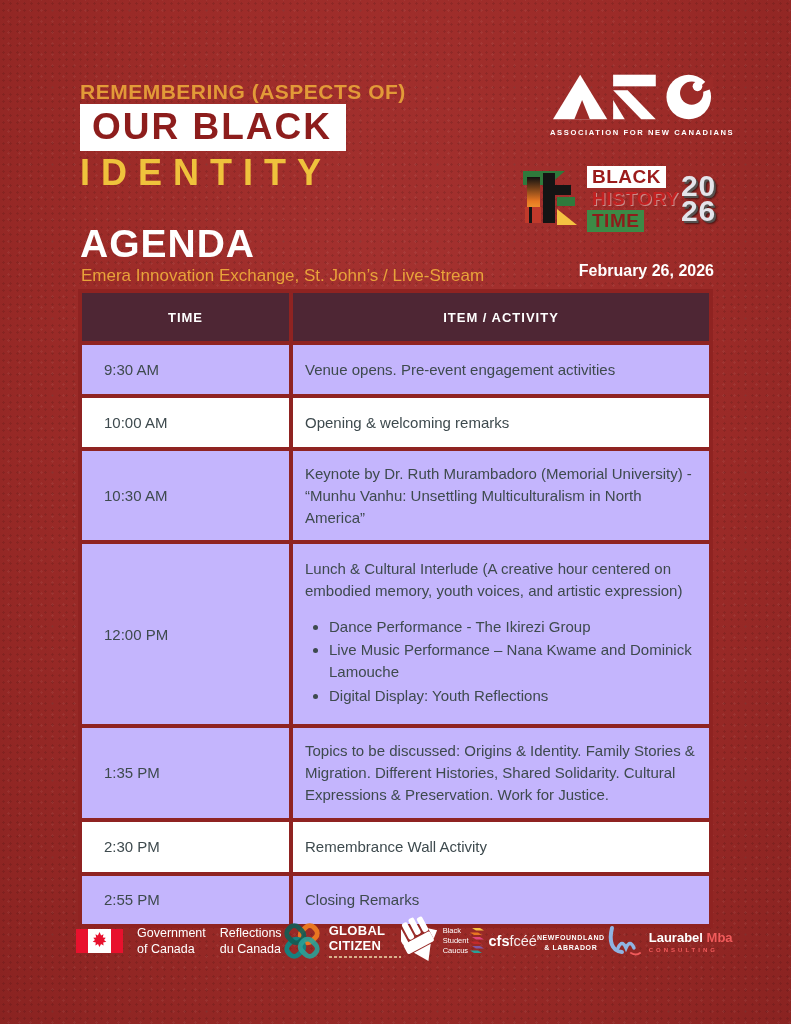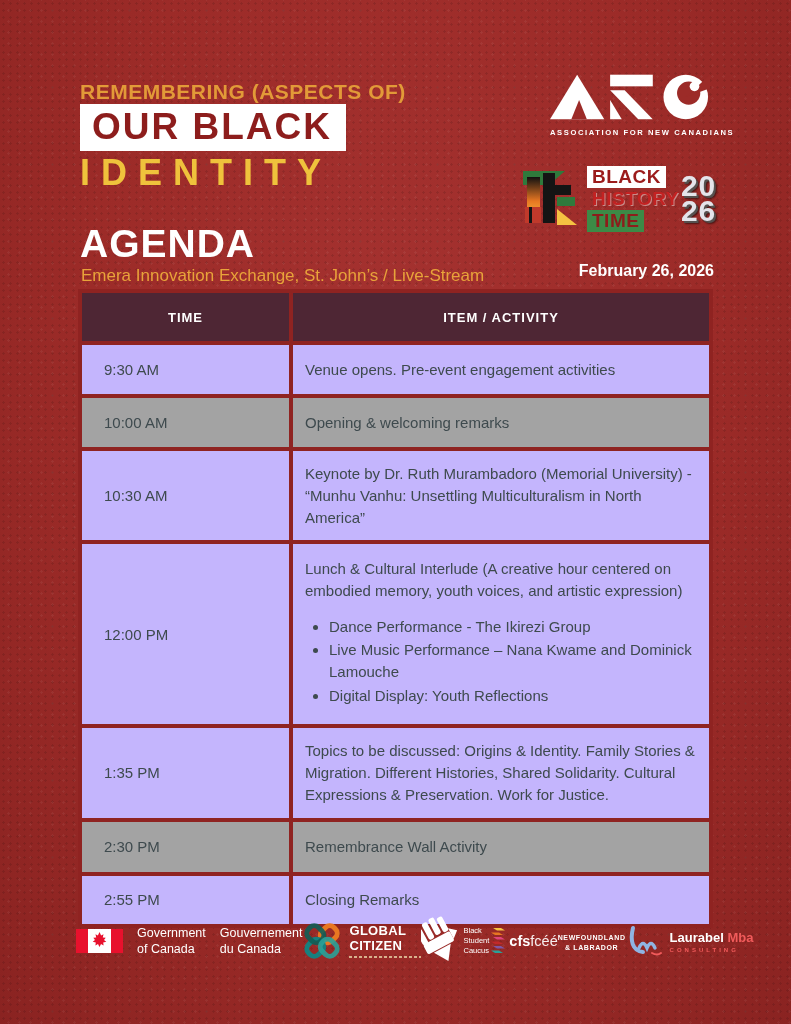--- a/index.html
+++ b/index.html
@@ -24,21 +24,21 @@
   
   .kicker { left:80px; top:80px; color:#e29a38; font-size:21px; font-weight:700; letter-spacing:.5px; }
   .title-box {
     left:80px; top:104px; background:#ffffff; color:#8d1d1c;
     font-size:37px; font-weight:800; letter-spacing:2px; line-height:1;
     padding:4px 14px 6px 12px;
   }
   .identity { left:80px; top:152px; color:#efc23c; font-size:36px; font-weight:800; letter-spacing:11px; }
 
   
-  .anc { top:74px; right:76px; width:165px; text-align:left; }
+  .anc { top:74px; right:76px; width:165px; text-align:center; }
   .anc-label { color:#ffffff; font-size:7.6px; font-weight:700; letter-spacing:1.6px; margin-top:4px; white-space:nowrap; }
 
   
   .bhm { left:521px; top:166px; display:flex; align-items:center; }
   .bhm-words { display:flex; flex-direction:column; margin-left:4px; }
   .bhm-black { background:#ffffff; color:#9b1b1b; font-weight:800; font-size:19px; letter-spacing:.5px; padding:0 5px; line-height:1.15; align-self:flex-start; }
   .bhm-history { color:#c32222; font-weight:800; font-size:19px; letter-spacing:.5px; line-height:1.15; padding-left:5px; text-shadow:1px 1px 0 rgba(255,255,255,.45); }
   .bhm-month { background:#3c8a46; color:#8d1d1b; font-weight:800; font-size:19px; letter-spacing:.5px; padding:0 5px; line-height:1.15; align-self:flex-start; }
   .bhm-year { margin-left:2px; font-weight:800; font-size:30px; line-height:.82; color:#e4e4ea;
     text-shadow:2px 2px 0 #55514f, 3px 3px 2px rgba(0,0,0,.55); letter-spacing:1px; }
@@ -50,21 +50,21 @@
 
   
   .agenda-table {
     left:78px; top:289px; width:635px;
     background:#8f2321; padding:4px; display:grid; row-gap:4px;
   }
   .t-row { display:grid; grid-template-columns:207px 1fr; column-gap:4px; }
   .t-head .cell { background:#4e2634; color:#ffffff; font-size:13px; font-weight:700; letter-spacing:1px;
     display:flex; align-items:center; justify-content:center; min-height:48px; }
   .cell { background:#c4b5fd; color:#3e4a4e; font-size:15px; }
-  .t-row.alt .cell { background:#a3a3a3; }
+  .t-row.alt .cell { background:#ffffff; }
   .time-cell { display:flex; align-items:center; padding-left:22px; }
   .act-cell { display:flex; flex-direction:column; justify-content:center; padding:12px 12px; line-height:1.45; }
   .r1 .cell { min-height:49px; } .r2 .cell { min-height:49px; } .r3 .cell { min-height:84px; }
   .r4 .cell { min-height:180px; } .r5 .cell { min-height:82px; } .r6 .cell { min-height:50px; } .r7 .cell { min-height:48px; }
   .act-cell ul { margin:14px 0 2px 6px; padding-left:18px; }
   .act-cell li { margin-bottom:2px; }
 
   
   .footer { left:76px; right:60px; top:916px; display:flex; align-items:center; justify-content:space-between; }
   .f-group { display:flex; align-items:center; }
@@ -210,21 +210,21 @@
         <rect x="0" y="0" width="12" height="24" fill="#e8112d"></rect>
         <rect x="35" y="0" width="12" height="24" fill="#e8112d"></rect>
         <rect x="12" y="0" width="23" height="24" fill="#ffffff"></rect>
         <path fill="#e8112d" d="M23.5,3 l1.6,3.4 2.4-1.1 -0.7,3.1 2.9,0.3 -1.7,2.3 2.3,1.7 -3.1,0.8 0.4,2.9 -2.6-1.4 -1.5,3 -1.5-3 -2.6,1.4 0.4-2.9 -3.1-0.8 2.3-1.7 -1.7-2.3 2.9-0.3 -0.7-3.1 2.4,1.1 z"></path>
       </svg>
       <div class="canada-text">
         <div>Government</div>
         <div>of Canada</div>
       </div>
       <div class="canada-text">
-        <div>Gouvernement</div>
+        <div>Reflections</div>
         <div>du Canada</div>
       </div>
     </div>
 
     <div class="f-group">
       <svg width="40" height="40" viewBox="0 0 40 40">
         <g transform="rotate(45 20 20)">
           <rect x="13" y="2" width="14" height="17" rx="6" fill="none" stroke="#e87722" stroke-width="5"></rect>
           <rect x="13" y="21" width="14" height="17" rx="6" fill="none" stroke="#17807e" stroke-width="5"></rect>
         </g>

